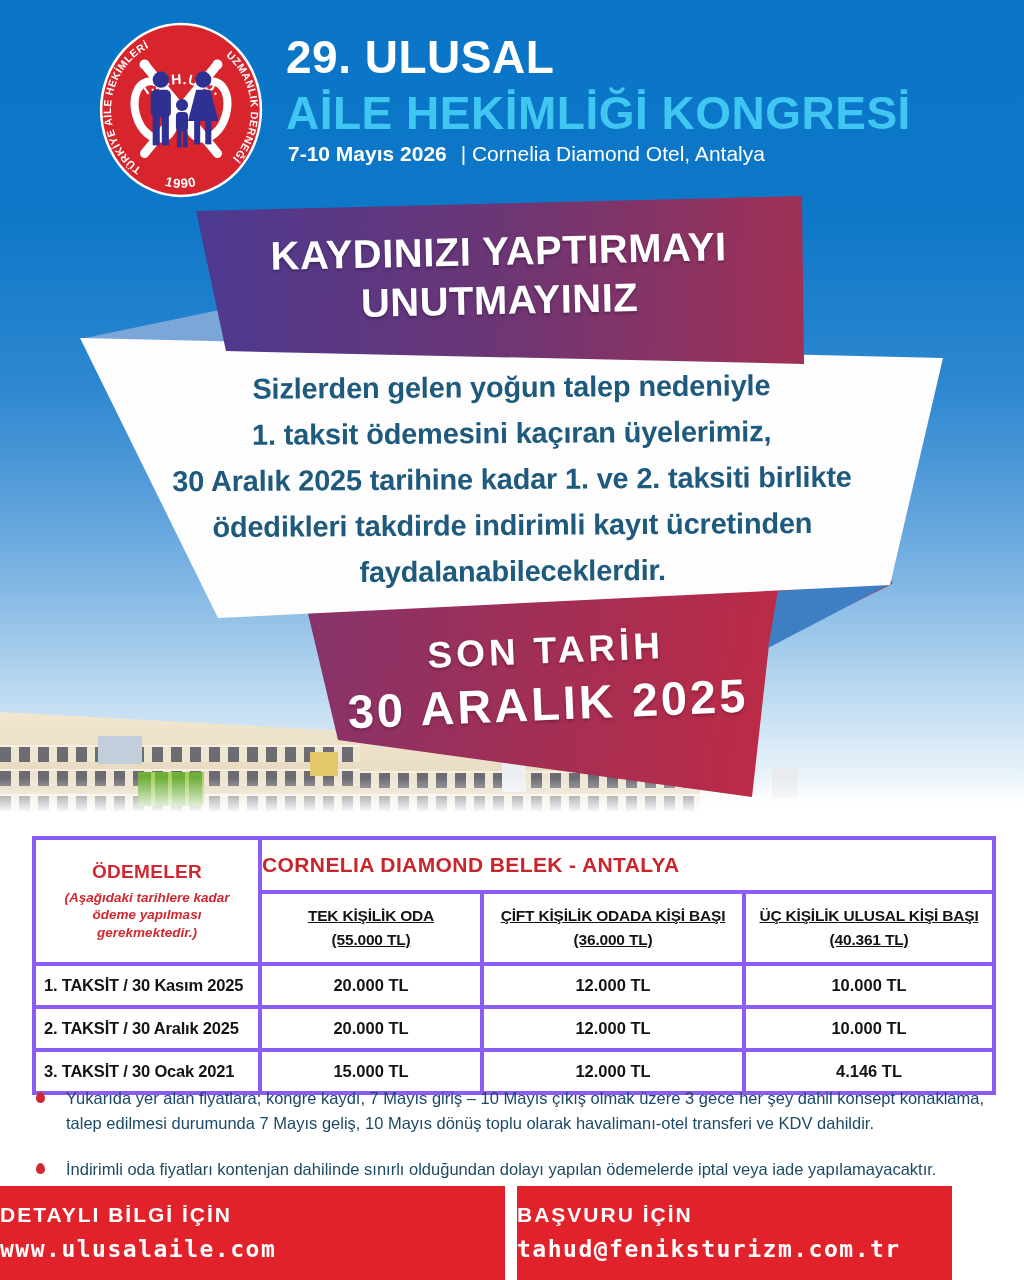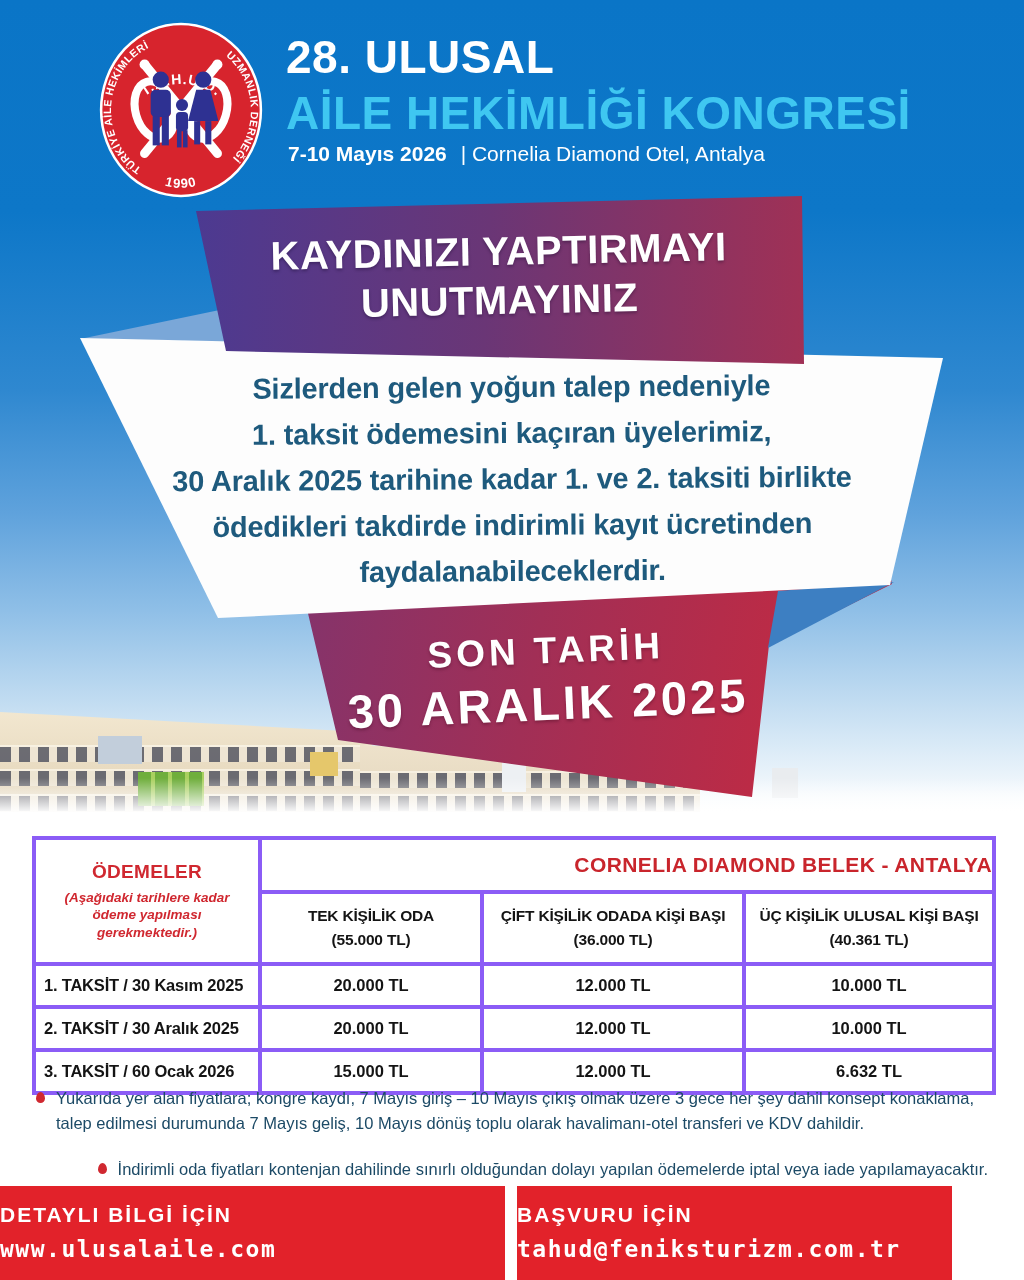--- a/index.html
+++ b/index.html
@@ -77,31 +77,31 @@
   .dateline .d-rest{font-weight:400;margin-left:8px;}
 
   
   .table-wrap{position:absolute;left:32px;top:836px;width:960px;}
   table.pricing{width:960px;border-collapse:collapse;table-layout:fixed;}
   table.pricing td{border:4px solid #8b5cf6;padding:0;vertical-align:middle;margin-left:44px;}
   .corner{width:226px;text-align:center;}
   .corner-title{font-size:19px;font-weight:800;color:#d02830;letter-spacing:.3px;}
   .corner-note{font-size:13.5px;font-style:italic;font-weight:600;color:#d02830;
     line-height:1.3;margin-top:6px;padding:0 16px;}
-  .hotel-cell{height:50px;text-align:right;font-size:21px;font-weight:800;
+  .hotel-cell{height:50px;text-align:left;font-size:21px;font-weight:800;
     color:#c9252c;letter-spacing:.4px;}
   .colhead{height:68px;text-align:center;font-size:15.5px;font-weight:800;
-    color:#141414;line-height:1.55;letter-spacing:-.2px;}
+    color:#141414;line-height:1.55;letter-spacing:-.2px;text-decoration:underline;}
   .row-label{height:39px;font-size:16.5px;font-weight:800;color:#141414;
     padding-left:8px !important;letter-spacing:-.2px;}
   .val{text-align:center;font-size:16.5px;font-weight:800;color:#141414;border-radius:11px;}
 
   
   .notes{position:absolute;left:36px;top:1086px;width:952px;}
-  .note{display:flex;gap:11px;margin-bottom:21px;justify-content:flex-end;}
+  .note{display:flex;gap:21px;margin-bottom:21px;}
   .dot{flex:0 0 auto;width:9px;height:11px;border-radius:50% 50% 50% 50%/60% 60% 40% 40%;
     background:#d02830;margin-top:6px;}
   .note-text{font-size:16.5px;line-height:1.5;color:#1c4a66;font-weight:500;}
 
   
   .footer-box{position:absolute;top:1186px;height:94px;background:#e2222a;
     color:#fff;text-align:left;}
   .footer-info{left:0;width:505px;}
   .footer-apply{left:517px;width:435px;}
   .footer-title{font-size:21px;font-weight:800;letter-spacing:2px;margin-top:17px;}
@@ -197,21 +197,21 @@
       <polygon points="101,69 115,69 123,100 93,100"></polygon>
       <rect x="99" y="100" width="6" height="23"></rect>
       <rect x="110" y="100" width="6" height="23"></rect>
       <circle cx="87" cy="84" r="6"></circle>
       <rect x="81" y="91" width="12" height="19" rx="4"></rect>
       <rect x="82" y="109" width="4.5" height="17"></rect>
       <rect x="88" y="109" width="4.5" height="17"></rect>
     </g>
   </svg>
 
-  <div class="title1">28. ULUSAL</div>
+  <div class="title1">29. ULUSAL</div>
   <div class="title2">AİLE HEKİMLİĞİ KONGRESİ</div>
   <div class="dateline">
     <span class="d-bold">7-10 Mayıs 2026</span>
     <span class="d-rest">| Cornelia Diamond Otel, Antalya</span>
   </div>
 
   <div class="table-wrap">
     <table class="pricing">
       <colgroup>
           <col style="width:226px">
@@ -247,24 +247,24 @@
         <td class="val">12.000 TL</td>
         <td class="val">10.000 TL</td>
       </tr>
       <tr>
         <td class="row-label">2. TAKSİT / 30 Aralık 2025</td>
         <td class="val">20.000 TL</td>
         <td class="val">12.000 TL</td>
         <td class="val">10.000 TL</td>
       </tr>
       <tr>
-        <td class="row-label">3. TAKSİT / 60 Ocak 2026</td>
+        <td class="row-label">3. TAKSİT / 30 Ocak 2021</td>
         <td class="val">15.000 TL</td>
         <td class="val">12.000 TL</td>
-        <td class="val">6.632 TL</td>
+        <td class="val">4.146 TL</td>
       </tr>
     </tbody>
       </table>
   </div>
 
   <div class="notes">
     <div class="note">
       <span class="dot"></span>
       <span class="note-text">Yukarıda yer alan fiyatlara; kongre kaydı, 7 Mayıs giriş – 10 Mayıs çıkış olmak üzere 3 gece her şey dahil konsept konaklama, talep edilmesi durumunda 7 Mayıs geliş, 10 Mayıs dönüş toplu olarak havalimanı-otel transferi ve KDV dahildir.</span>
     </div>

